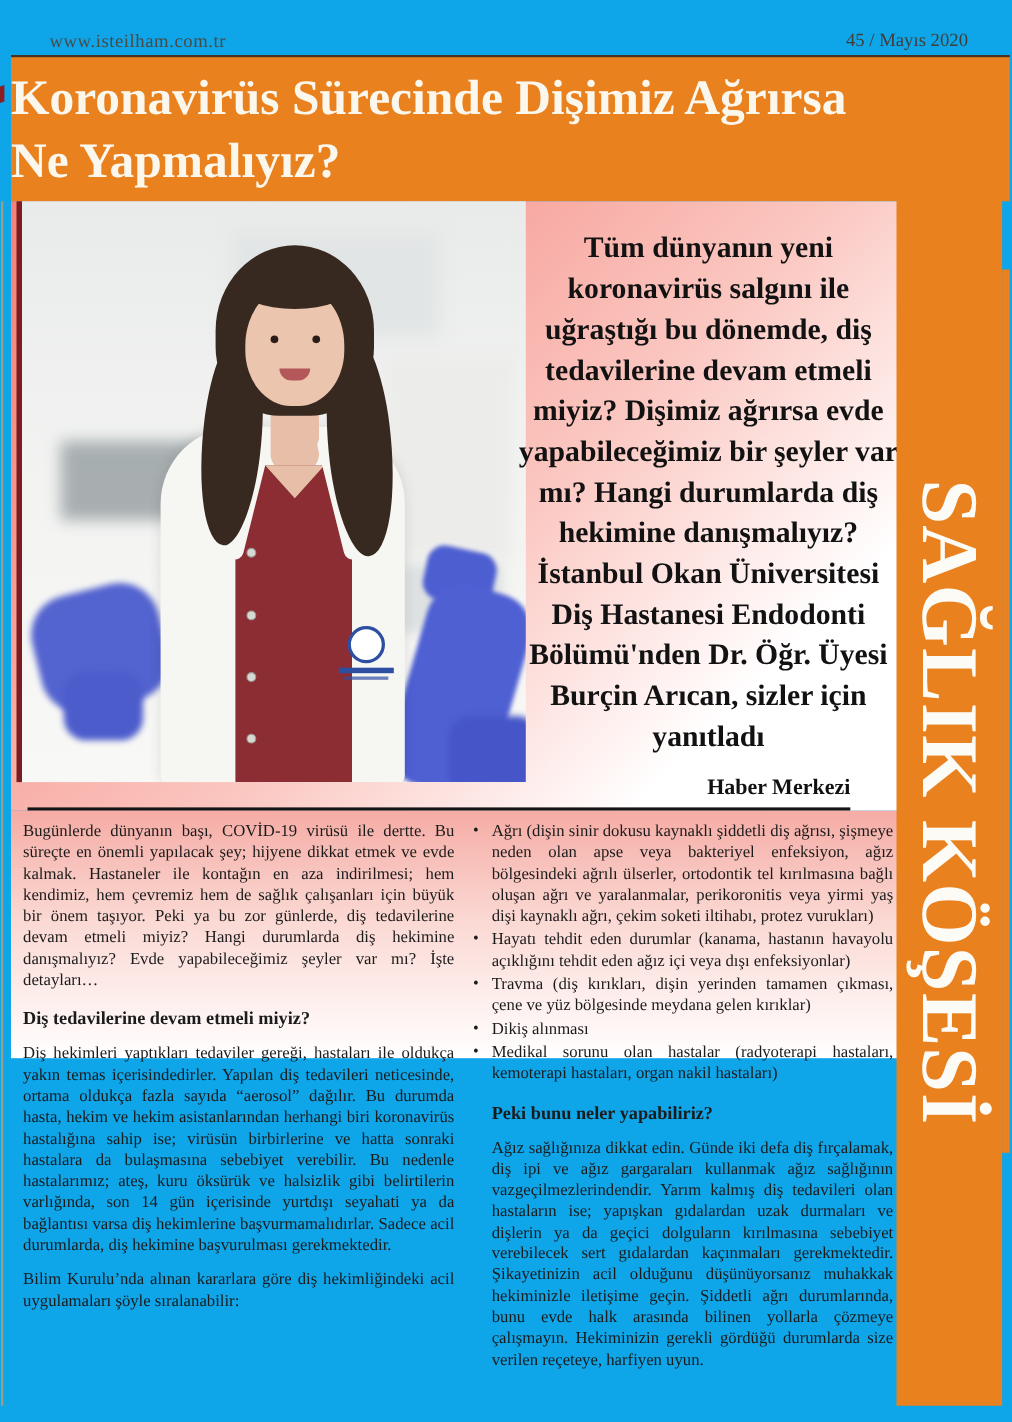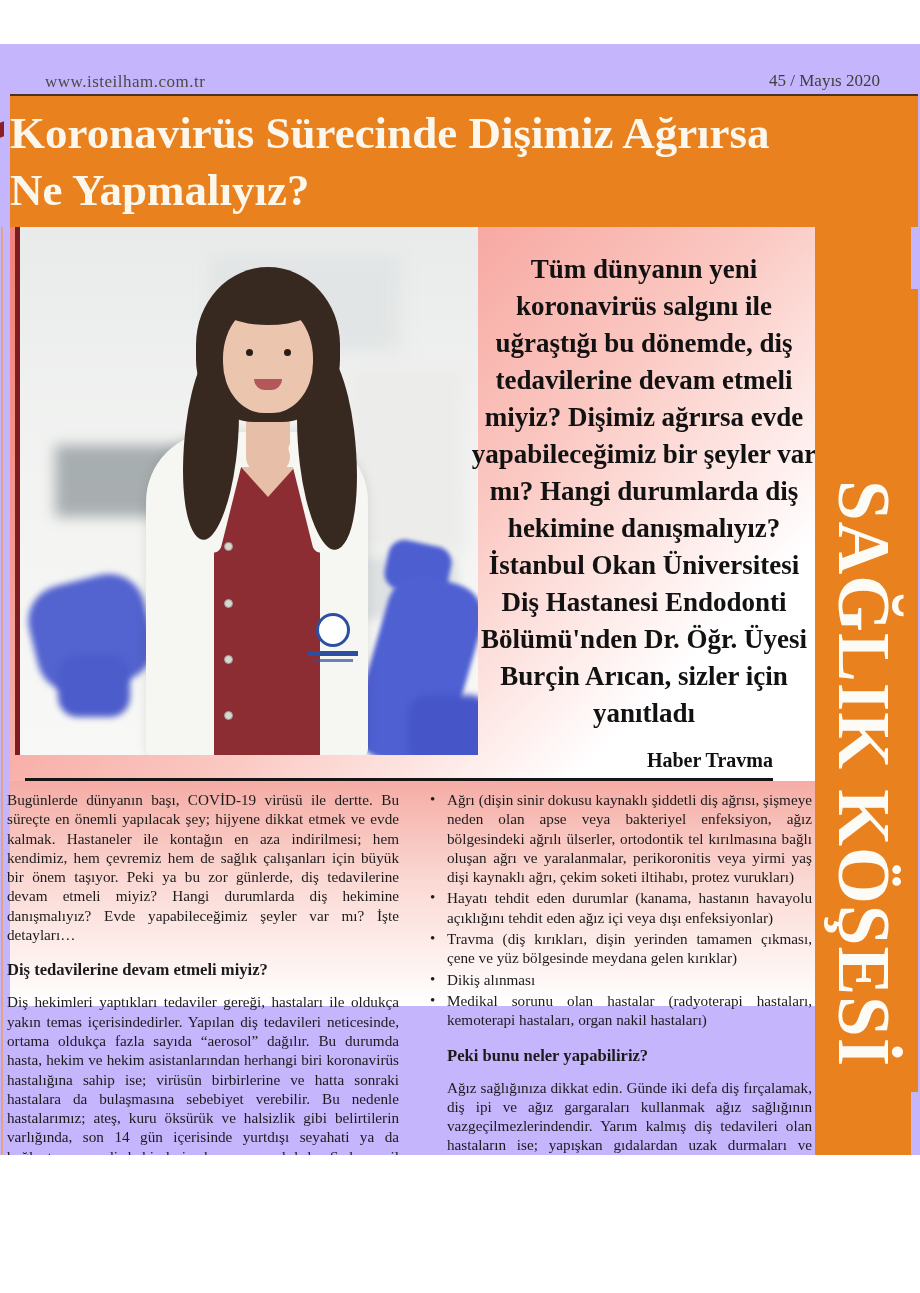--- a/index.html
+++ b/index.html
@@ -1,18 +1,18 @@
 <!DOCTYPE html>
 <html><head>
 <meta charset="utf-8">
 <style>
   html,body{margin:0;padding:0;background:#ffffff;}
   .page{
-    position:relative;width:920px;height:1111px;background:#c4b5fd;
-    font-family:"Liberation Serif","DejaVu Serif",serif;overflow:hidden;margin-top:44px;
+    position:relative;width:920px;height:1293px;background:#0ea5e9;
+    font-family:"Liberation Serif","DejaVu Serif",serif;overflow:hidden;
   }
   
   .site-url{position:absolute;left:45px;top:28px;font-size:17px;color:#4b4a45;letter-spacing:.5px;}
   .issue{position:absolute;right:40px;top:27px;font-size:17px;color:#3f3e39;}
   
   .banner{
     position:absolute;left:10px;top:50px;width:908px;height:133px;
     background:#E8811E;border-top:2px solid #4a3322;box-sizing:border-box;
   }
   .banner-title{
@@ -75,21 +75,21 @@
   }
   .sidebar-ext{position:absolute;left:911px;top:245px;width:7px;height:803px;background:#E8811E;}
   .sidebar-text{
     writing-mode:vertical-rl;white-space:nowrap;color:#fdfbf6;font-weight:bold;
     font-size:73px;letter-spacing:1px;line-height:96px;
   }
   
   .colgrad{position:absolute;left:10px;top:737px;width:808px;height:225px;
     background:linear-gradient(180deg,#F5ACA5 0%,#FBD9D4 45%,#FFFFFF 100%);}
   .col{position:absolute;top:746px;color:#1b1b1b;font-size:15.2px;line-height:19.3px;text-align:justify;}
-  .col-left{left:7px;width:392px;}
+  .col-left{left:21px;width:392px;}
   .col-right{left:428px;width:384px;box-sizing:border-box;padding-left:19px;}
   .col p{margin:0 0 0 0;}
   .col .para{margin-top:12px;}
   .col .para-first{margin-top:0;}
   .col h3{font-size:16.6px;line-height:20px;margin:16px 0 0 0;font-weight:bold;text-align:left;}
   .bullet{position:relative;margin:0 0 2px 0;}
   .bullet::before{content:"\2022";position:absolute;left:-17px;top:0;font-size:15px;}
 </style>
 </head>
 <body>
@@ -136,21 +136,21 @@
       <div class="ph-face"></div>
       <div class="ph-fringe"></div>
       <div class="ph-eye-l"></div>
       <div class="ph-eye-r"></div>
       <div class="ph-smile"></div>
       <div class="ph-logo"></div>
       <div class="ph-logo-line1"></div>
       <div class="ph-logo-line2"></div>
     </div>
     <div class="intro">Tüm dünyanın yeni koronavirüs salgını ile uğraştığı bu dönemde, diş tedavilerine devam etmeli miyiz? Dişimiz ağrırsa evde yapabileceğimiz bir şeyler var mı? Hangi durumlarda diş hekimine danışmalıyız? İstanbul Okan Üniversitesi Diş Hastanesi Endodonti Bölümü'nden Dr. Öğr. Üyesi Burçin Arıcan, sizler için yanıtladı</div>
-    <div class="byline">Haber Travma</div>
+    <div class="byline">Haber Merkezi</div>
   </div>
 
   <div class="rule"></div>
 
   <div class="colgrad"></div>
 
   <div class="col col-left">
     <p class="para para-first">Bugünlerde dünyanın başı, COVİD-19 virüsü ile dertte. Bu süreçte en önemli yapılacak şey; hijyene dikkat etmek ve evde kalmak. Hastaneler ile kontağın en aza indirilmesi; hem kendimiz, hem çevremiz hem de sağlık çalışanları için büyük bir önem taşıyor. Peki ya bu zor günlerde, diş tedavilerine devam etmeli miyiz? Hangi durumlarda diş hekimine danışmalıyız? Evde yapabileceğimiz şeyler var mı? İşte detayları…</p>
     <h3>Diş tedavilerine devam etmeli miyiz?</h3>
     <p class="para">Diş hekimleri yaptıkları tedaviler gereği, hastaları ile oldukça yakın temas içerisindedirler. Yapılan diş tedavileri neticesinde, ortama oldukça fazla sayıda “aerosol” dağılır. Bu durumda hasta, hekim ve hekim asistanlarından herhangi biri koronavirüs hastalığına sahip ise; virüsün birbirlerine ve hatta sonraki hastalara da bulaşmasına sebebiyet verebilir. Bu nedenle hastalarımız; ateş, kuru öksürük ve halsizlik gibi belirtilerin varlığında, son 14 gün içerisinde yurtdışı seyahati ya da bağlantısı varsa diş hekimlerine başvurmamalıdırlar. Sadece acil durumlarda, diş hekimine başvurulması gerekmektedir.</p>

